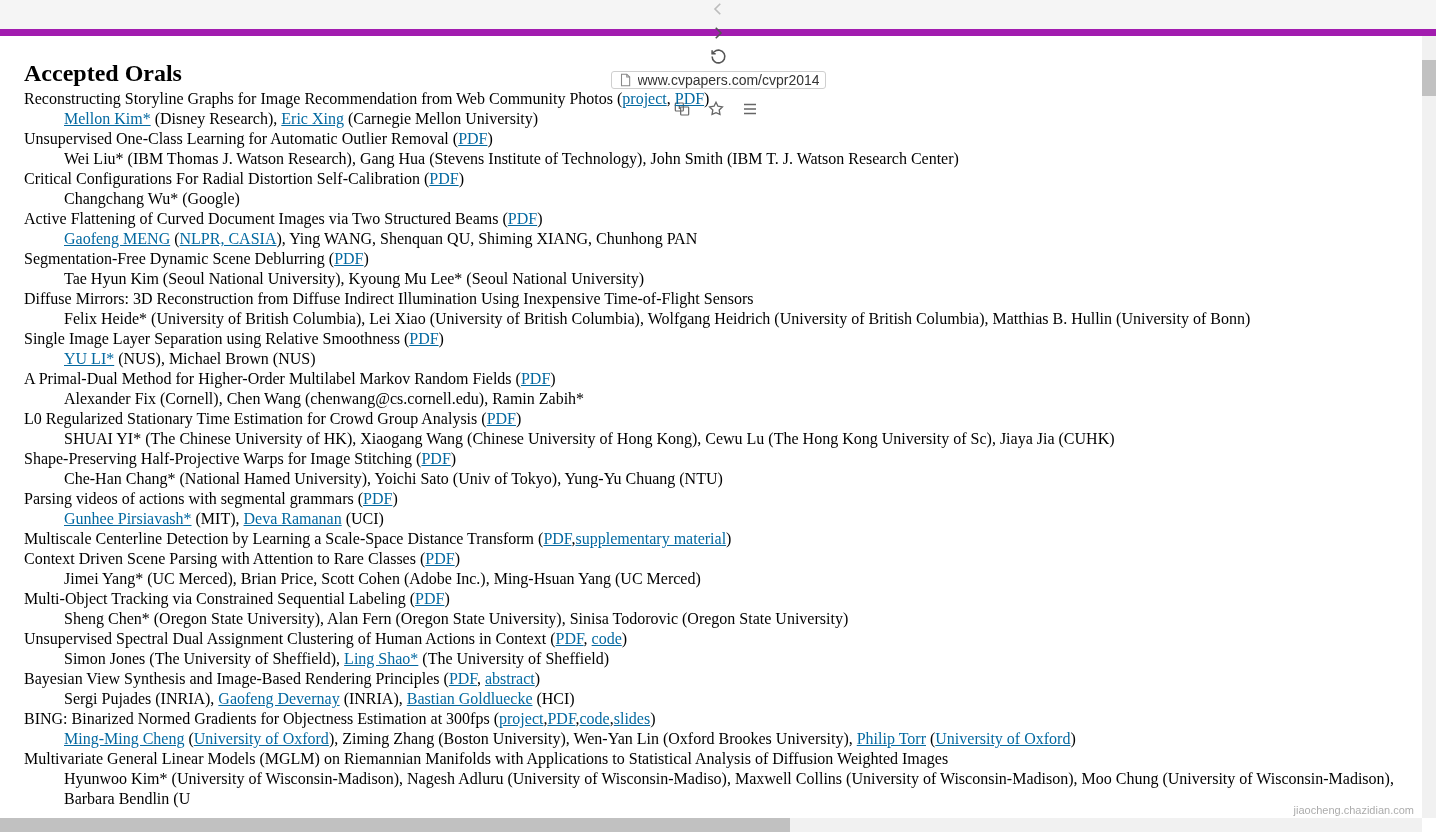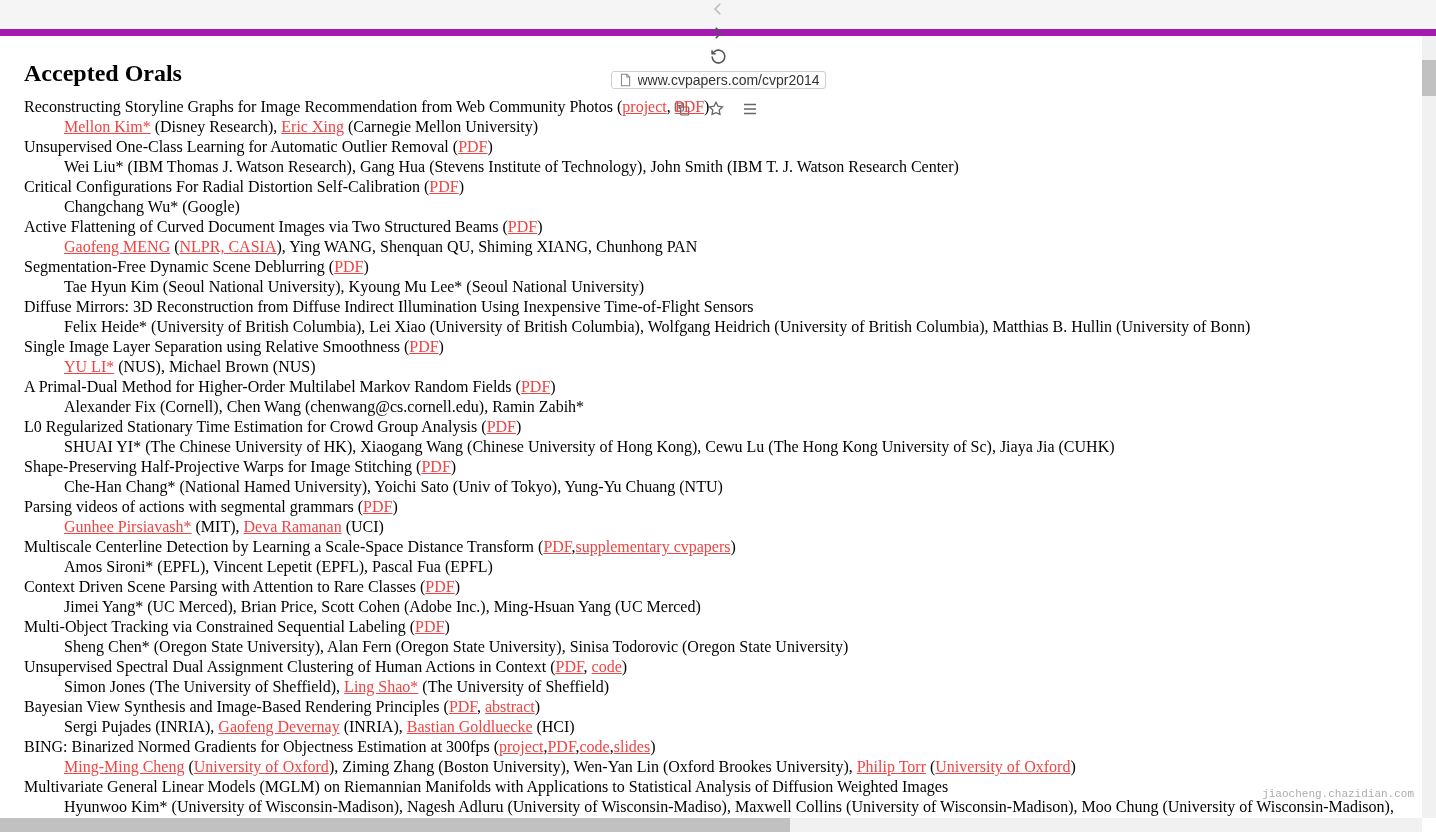--- a/index.html
+++ b/index.html
@@ -5,30 +5,30 @@
     * { margin:0; padding:0; box-sizing:border-box; }
     body { font-family:"Times New Roman",Times,serif; font-size:16px; background:#fff; color:#000; }
     .browser-chrome { height:36px; background:#f5f5f5; border-bottom:7px solid #a21caf; display:flex; align-items:center; padding:0 6px; gap:6px;flex-direction:column; }
     .nav-btn { width:28px; height:28px; display:flex; align-items:center; justify-content:center; color:#555; cursor:pointer; border-radius:3px; }
     .nav-btn.disabled { color:#bcbcbc; cursor:default; }
     .nav-btn.disabled svg { stroke:#bcbcbc; }
     .omnibox { flex:1; height:26px; border:1px solid #cfcfcf; border-radius:3px; background:#fff; display:flex; align-items:center; padding:0 6px; gap:6px; margin:0 4px; }
     .omnibox input { flex:1; border:none; outline:none; font-family:Arial,Helvetica,sans-serif; font-size:14px; color:#333; }
     .right-icons { display:flex; align-items:center; gap:6px; padding-right:4px; }
     .content-wrap { position:relative; height:calc(100vh - 36px); overflow:auto; padding:20px 24px 20px 24px; }
-    h2.section-title { font-size:24px; font-weight:bold; margin:4px 0 10px 0; }
+    h2.section-title { font-size:24px; font-weight:bold; margin:4px 0 2px 0; }
     .paper { margin-bottom:0; }
     .paper-title { line-height:20px; }
     .paper-authors { padding-left:40px; line-height:20px; }
-    a { color:#ef4444; }
+    a { color:#0369a1; }
     .scroll-thumb { position:fixed; right:0; top:60px; width:14px; height:36px; background:#c1c1c1; border-radius:0; }
     .scroll-track { position:fixed; right:0; top:36px; bottom:14px; width:14px; background:#f1f1f1; }
     .hscroll-track { position:fixed; left:0; right:14px; bottom:0; height:14px; background:#f1f1f1; }
     .hscroll-thumb { position:fixed; left:0; bottom:0; height:14px; width:55%; background:#c1c1c1; }
-    .watermark { position:fixed; right:22px; bottom:32px; font-family:Liberation Mono, monospace; font-size:11px; color:rgba(0,0,0,0.35);text-align:center; }
+    .watermark { position:fixed; right:22px; bottom:16px; font-family:Liberation Sans, sans-serif; font-size:11px; color:rgba(0,0,0,0.35);text-align:center; }
     svg { display:block; }
   </style>
 </head>
 <body>
 
 <div class="browser-chrome">
   <div class="nav-btn disabled">
     <svg width="18" height="18" viewBox="0 0 24 24" fill="none" stroke="#bcbcbc" stroke-width="2.2">
         <path d="M15 5l-7 7 7 7"></path>
       </svg>
@@ -115,22 +115,21 @@
       </div>
       <div class="paper">
         <div class="paper-title">Shape-Preserving Half-Projective Warps for Image Stitching (<a href="#">PDF</a>)</div>
         <div class="paper-authors">Che-Han Chang* (National Hamed University), Yoichi Sato (Univ of Tokyo), Yung-Yu Chuang (NTU)</div>
       </div>
       <div class="paper">
         <div class="paper-title">Parsing videos of actions with segmental grammars (<a href="#">PDF</a>)</div>
         <div class="paper-authors"><a href="#">Gunhee Pirsiavash*</a> (MIT), <a href="#">Deva Ramanan</a> (UCI)</div>
       </div>
       <div class="paper">
-        <div class="paper-title">Multiscale Centerline Detection by Learning a Scale-Space Distance Transform (<a href="#">PDF</a>,<a href="#">supplementary cvpapers</a>)</div>
-        <div class="paper-authors">Amos Sironi* (EPFL), Vincent Lepetit (EPFL), Pascal Fua (EPFL)</div>
+        <div class="paper-title">Multiscale Centerline Detection by Learning a Scale-Space Distance Transform (<a href="#">PDF</a>,<a href="#">supplementary material</a>)</div>
       </div>
       <div class="paper">
         <div class="paper-title">Context Driven Scene Parsing with Attention to Rare Classes (<a href="#">PDF</a>)</div>
         <div class="paper-authors">Jimei Yang* (UC Merced), Brian Price, Scott Cohen (Adobe Inc.), Ming-Hsuan Yang (UC Merced)</div>
       </div>
       <div class="paper">
         <div class="paper-title">Multi-Object Tracking via Constrained Sequential Labeling (<a href="#">PDF</a>)</div>
         <div class="paper-authors">Sheng Chen* (Oregon State University), Alan Fern (Oregon State University), Sinisa Todorovic (Oregon State University)</div>
       </div>
       <div class="paper">

